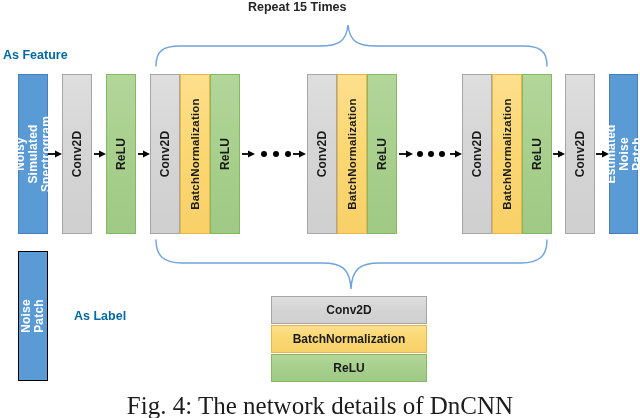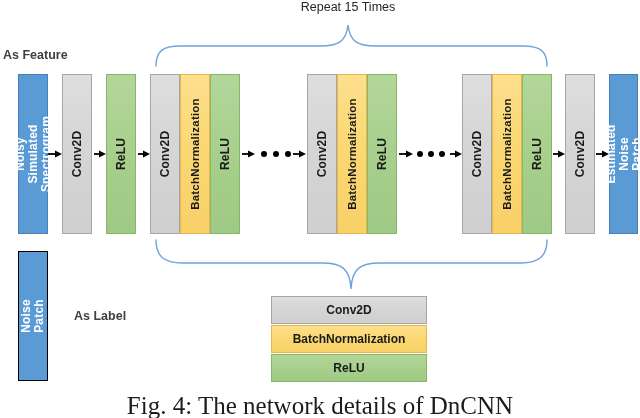--- a/index.html
+++ b/index.html
@@ -25,27 +25,27 @@
   .yellow .vlabel { color:#1a1a1a; font-weight:600; font-size:11.5px; }
 
   
   .group { position:absolute; top:74px; height:160px; width:90px; display:flex; }
   .group .cell { position:relative; width:30px; box-sizing:border-box; border:1px solid; height:100%; }
   .group .cell.gray  { background:linear-gradient(to bottom,#dedede,var(--gray) 40%,#cfcfcf); }
   .group .cell.yellow{ background:linear-gradient(to bottom,#fddf8d,var(--yellow) 45%,#f8d068); }
   .group .cell.green { background:linear-gradient(to bottom,#b3d69b,var(--green) 45%,#9fc984); }
 
   
-  .annot { position:absolute; color:#404040; font-size:12.5px; font-weight:600; }
+  .annot { position:absolute; color:#0369a1; font-size:12.5px; font-weight:600; }
 
   
   #noise-patch-box { position:absolute; left:18px; top:251px; width:30px; height:130px; box-sizing:border-box; border:1px solid; }
 
   
-  #repeat-label { position:absolute; left:248px; top:0px; width:200px; text-align:center; color:#262626; font-size:12.5px; font-weight:400; }
+  #repeat-label { position:absolute; left:248px; top:0px; width:200px; text-align:left; color:#262626; font-size:12.5px; font-weight:700; }
 
   
   #legend { position:absolute; left:271px; top:296px; width:156px; }
   #legend .lrow { box-sizing:border-box; border:1px solid; height:28px; display:flex; align-items:center; justify-content:center; font-size:12px; font-weight:600; color:#1a1a1a; }
   #legend .lrow + .lrow { margin-top:1px; }
   #legend .lrow.gray  { background:linear-gradient(to bottom,#dedede,var(--gray) 40%,#cfcfcf); border-color:var(--gray-border); }
   #legend .lrow.yellow{ background:linear-gradient(to bottom,#fddf8d,var(--yellow) 45%,#f8d068); border-color:var(--yellow-border); }
   #legend .lrow.green { background:linear-gradient(to bottom,#b3d69b,var(--green) 45%,#9fc984); border-color:var(--green-border); }
 
   

